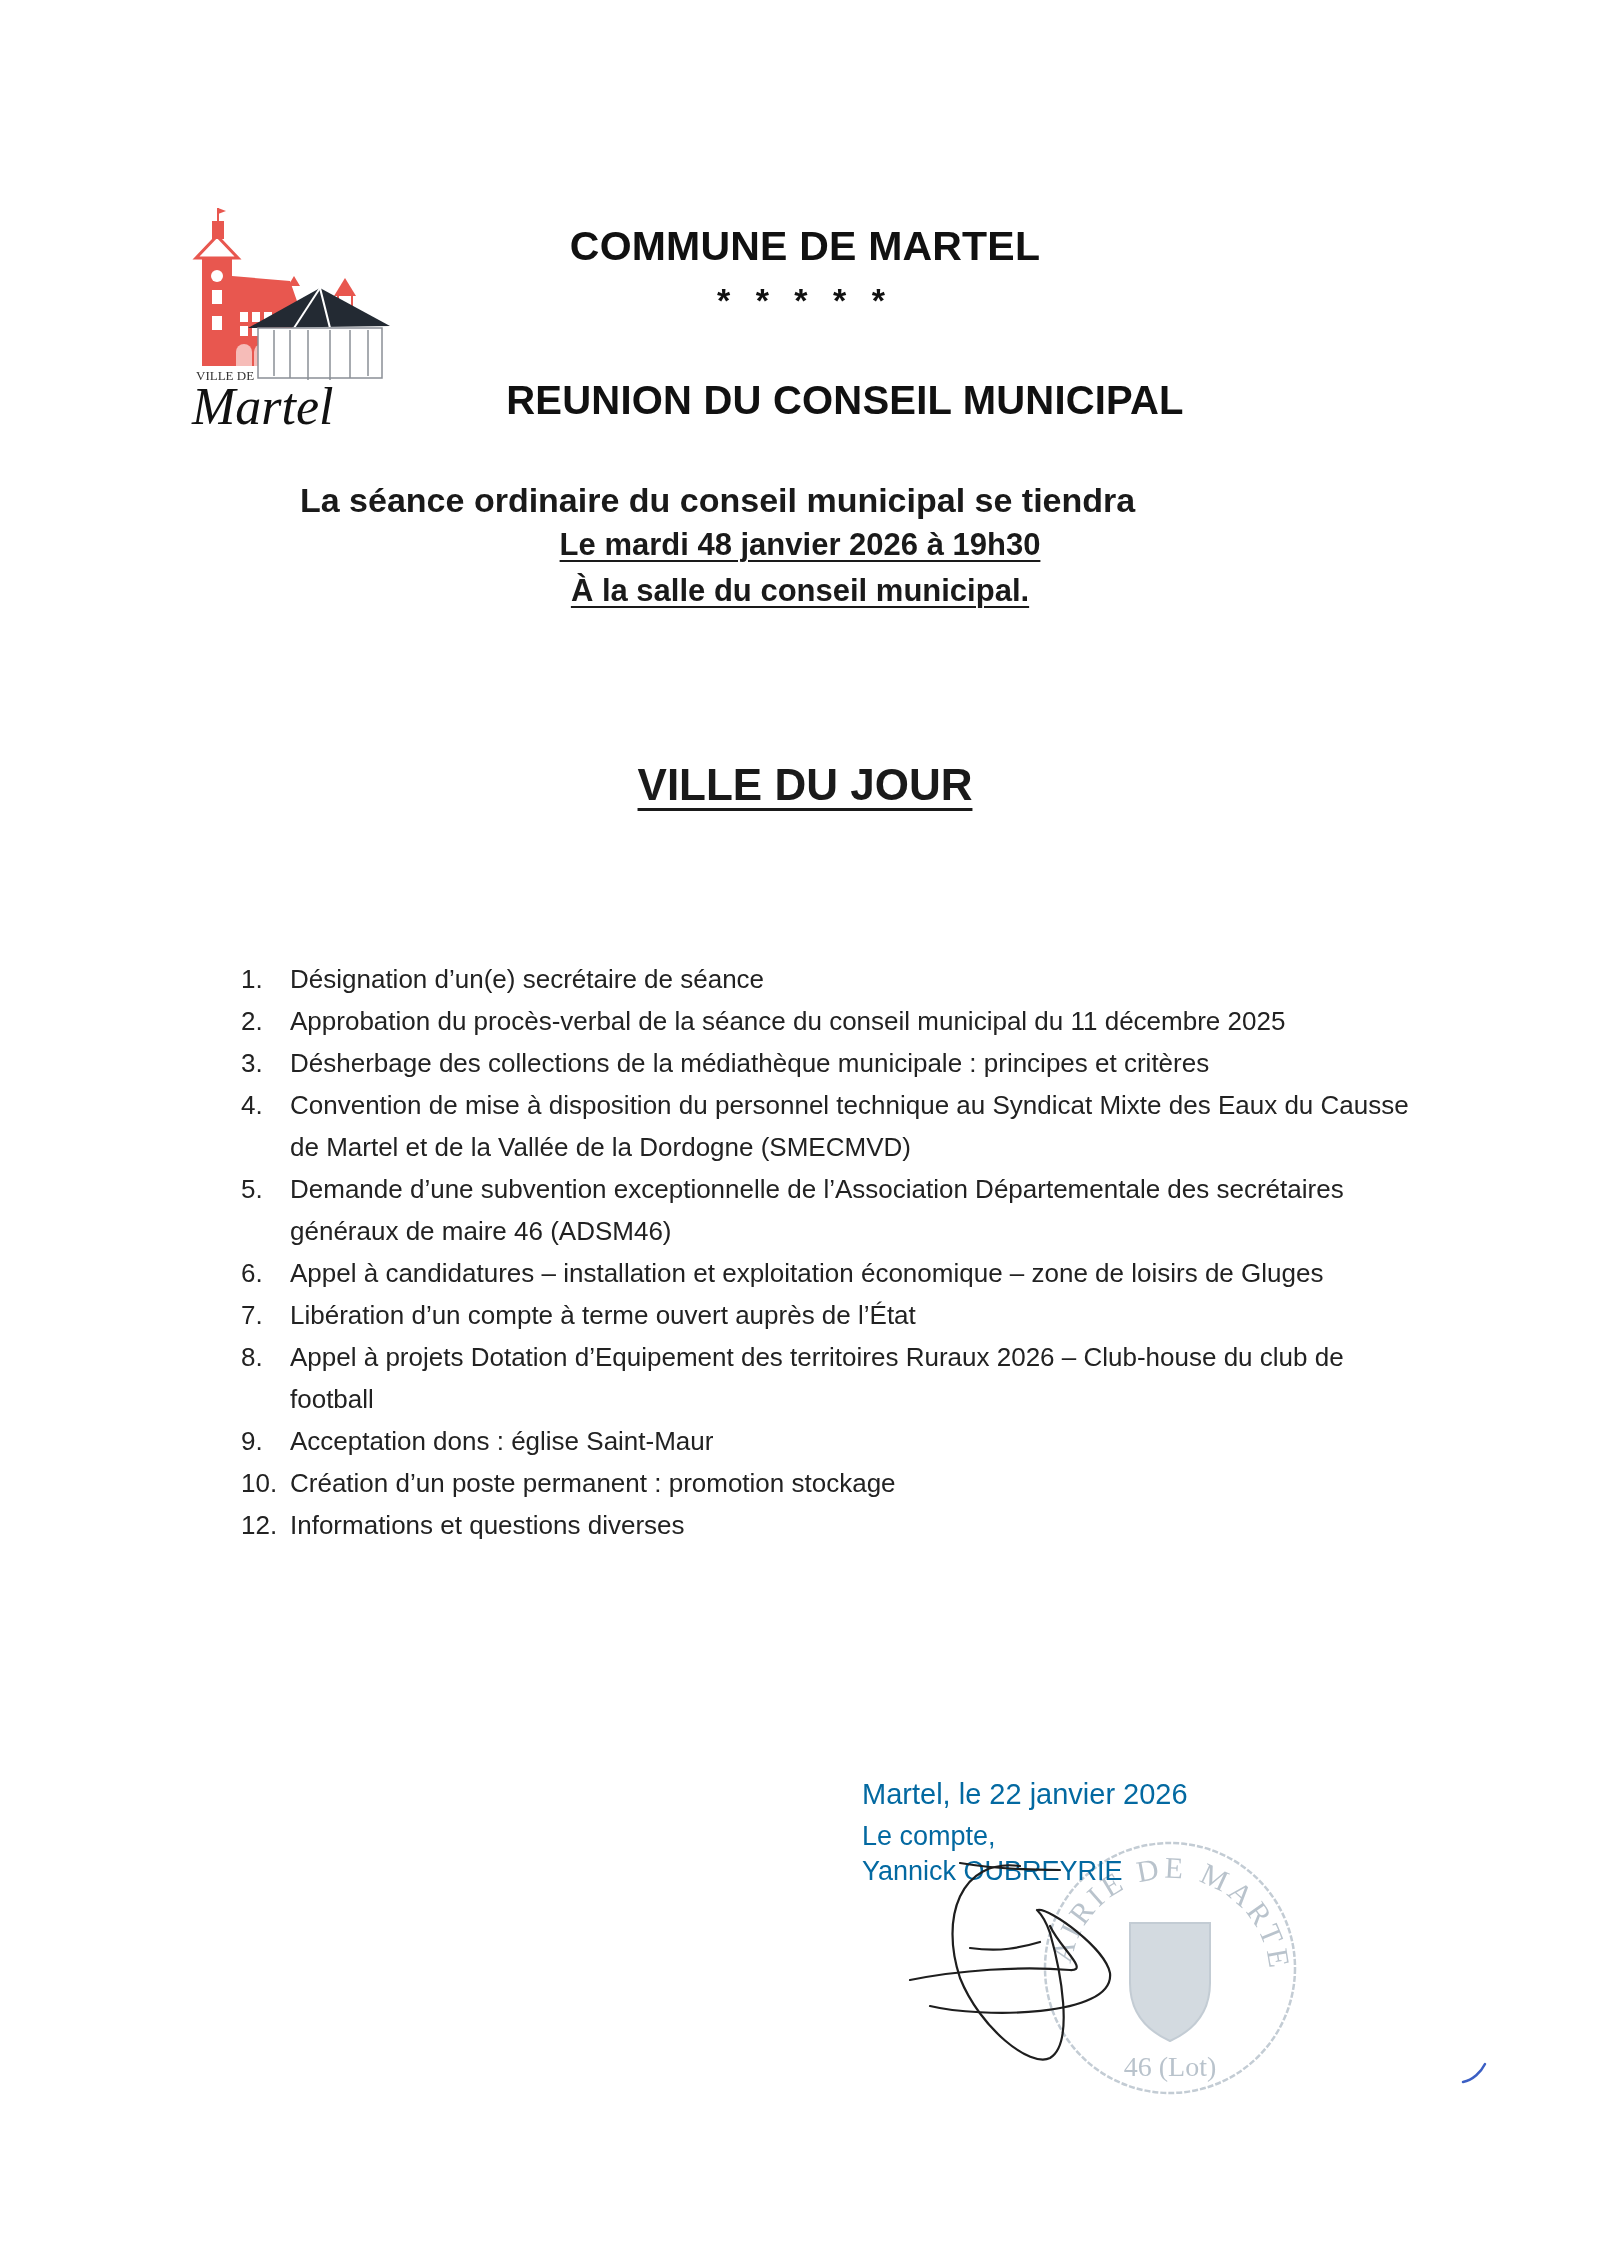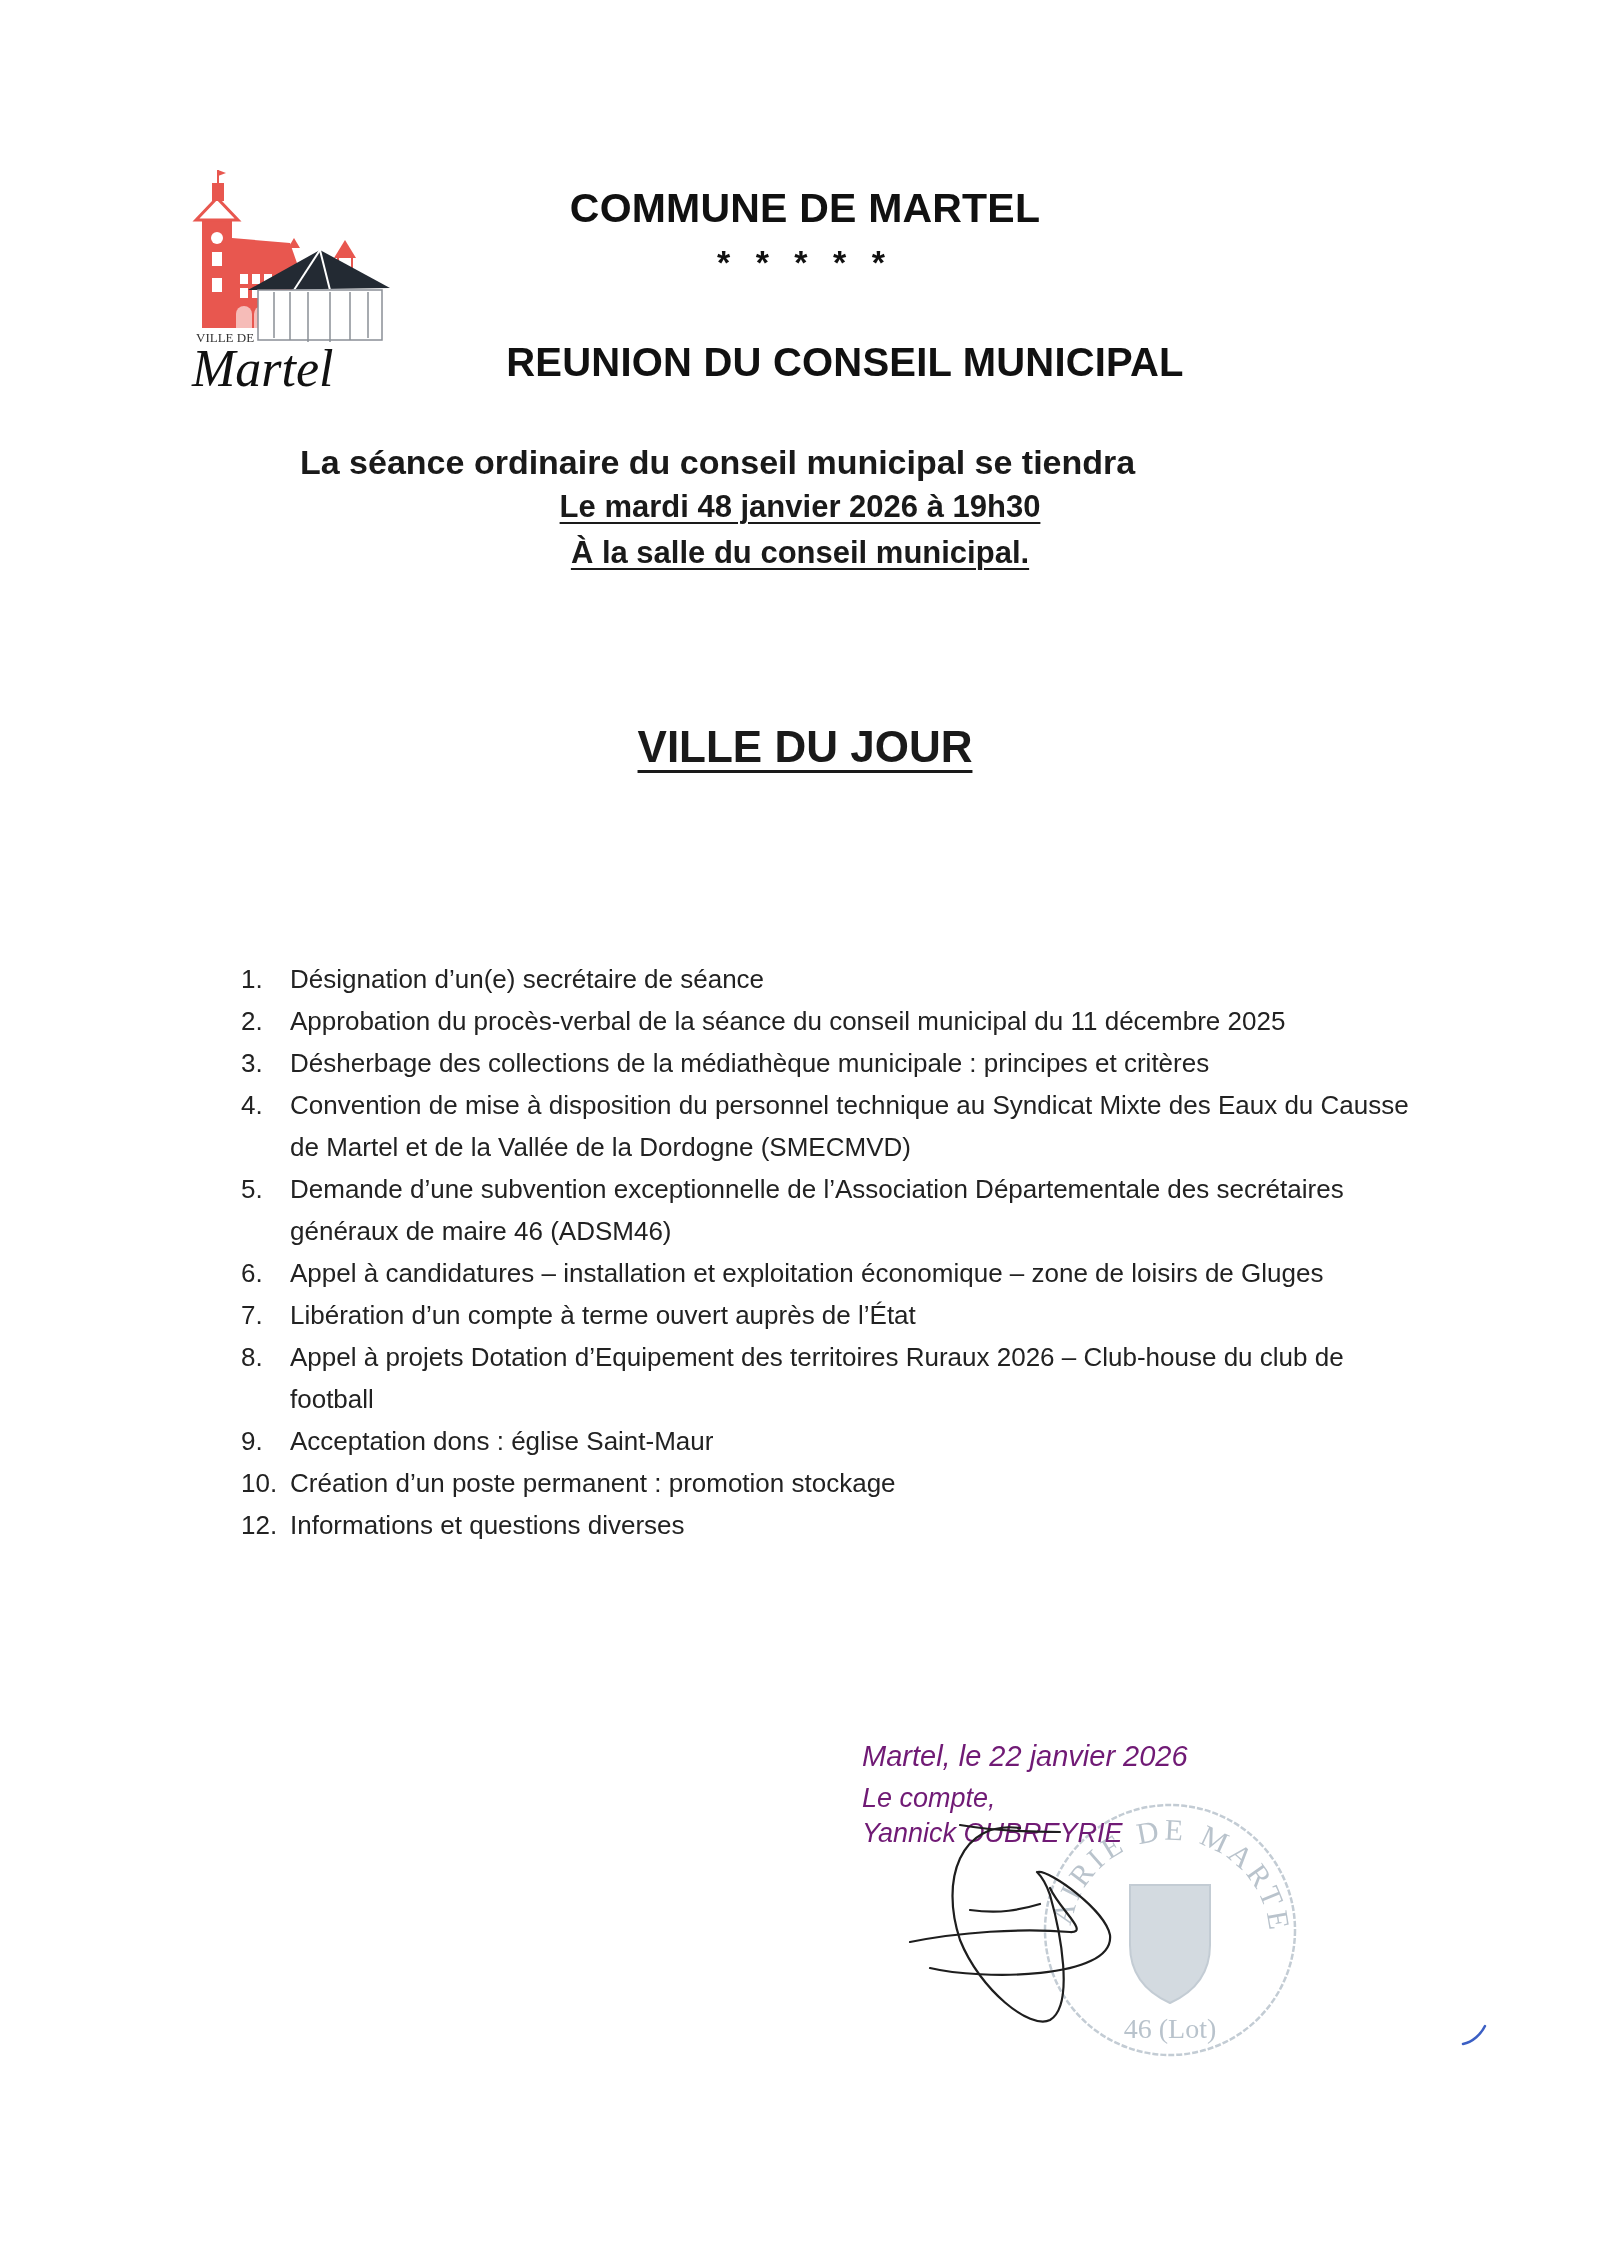--- a/index.html
+++ b/index.html
@@ -1,18 +1,18 @@
 <!DOCTYPE html>
 <html><head>
 <meta charset="utf-8">
 <style>
   html, body { margin: 0; padding: 0; background: #ffffff; }
   body { width: 1600px; height: 2262px; position: relative; overflow: hidden;
          font-family: "Liberation Sans", "DejaVu Sans", sans-serif; color: #1a1a1a; }
-  .abs { position: absolute; }
+  .abs { position: absolute; margin-top: 38px; }
 
   
   #logo { left: 190px; top: 168px; width: 230px; height: 230px; }
 
   
   .hdr { font-weight: bold; text-align: center; color: #111; letter-spacing: 0.2px; }
   #commune { left: 520px; width: 570px; top: 185px; font-size: 41px; }
   #stars { left: 520px; width: 570px; top: 243px; font-size: 34px; letter-spacing: 8px; }
   #reunion { left: 470px; width: 750px; top: 340px; font-size: 40px; }
 
@@ -25,21 +25,21 @@
   #odj { left: 500px; width: 610px; top: 722px; font-size: 44px; font-weight: bold; text-align: center; }
   #odj span { text-decoration: underline; text-decoration-thickness: 3px; text-underline-offset: 8px; }
 
   
   #agenda { left: 241px; top: 958px; width: 1200px; margin: 0; padding: 0; list-style: none; }
   #agenda li { display: flex; font-size: 26px; line-height: 42px; color: #222; }
   #agenda .num { width: 49px; flex: 0 0 49px; }
   #agenda .txt { width: 1130px; }
 
   
-  .sig-text { left: 862px; font-size: 27px; color: #701a75; font-style: italic; }
+  .sig-text { left: 862px; font-size: 27px; color: #0369a1; }
   #sig-date { top: 1740px; font-size: 29px; }
   #sig-role { top: 1783px; }
   #sig-name { top: 1818px; }
 
   #stamp { left: 1030px; top: 1790px; width: 280px; height: 280px; }
   #signature { left: 900px; top: 1820px; width: 300px; height: 220px; }
   #pen-mark { left: 1455px; top: 2020px; width: 40px; height: 30px; }
 </style>
 </head>
 <body>

